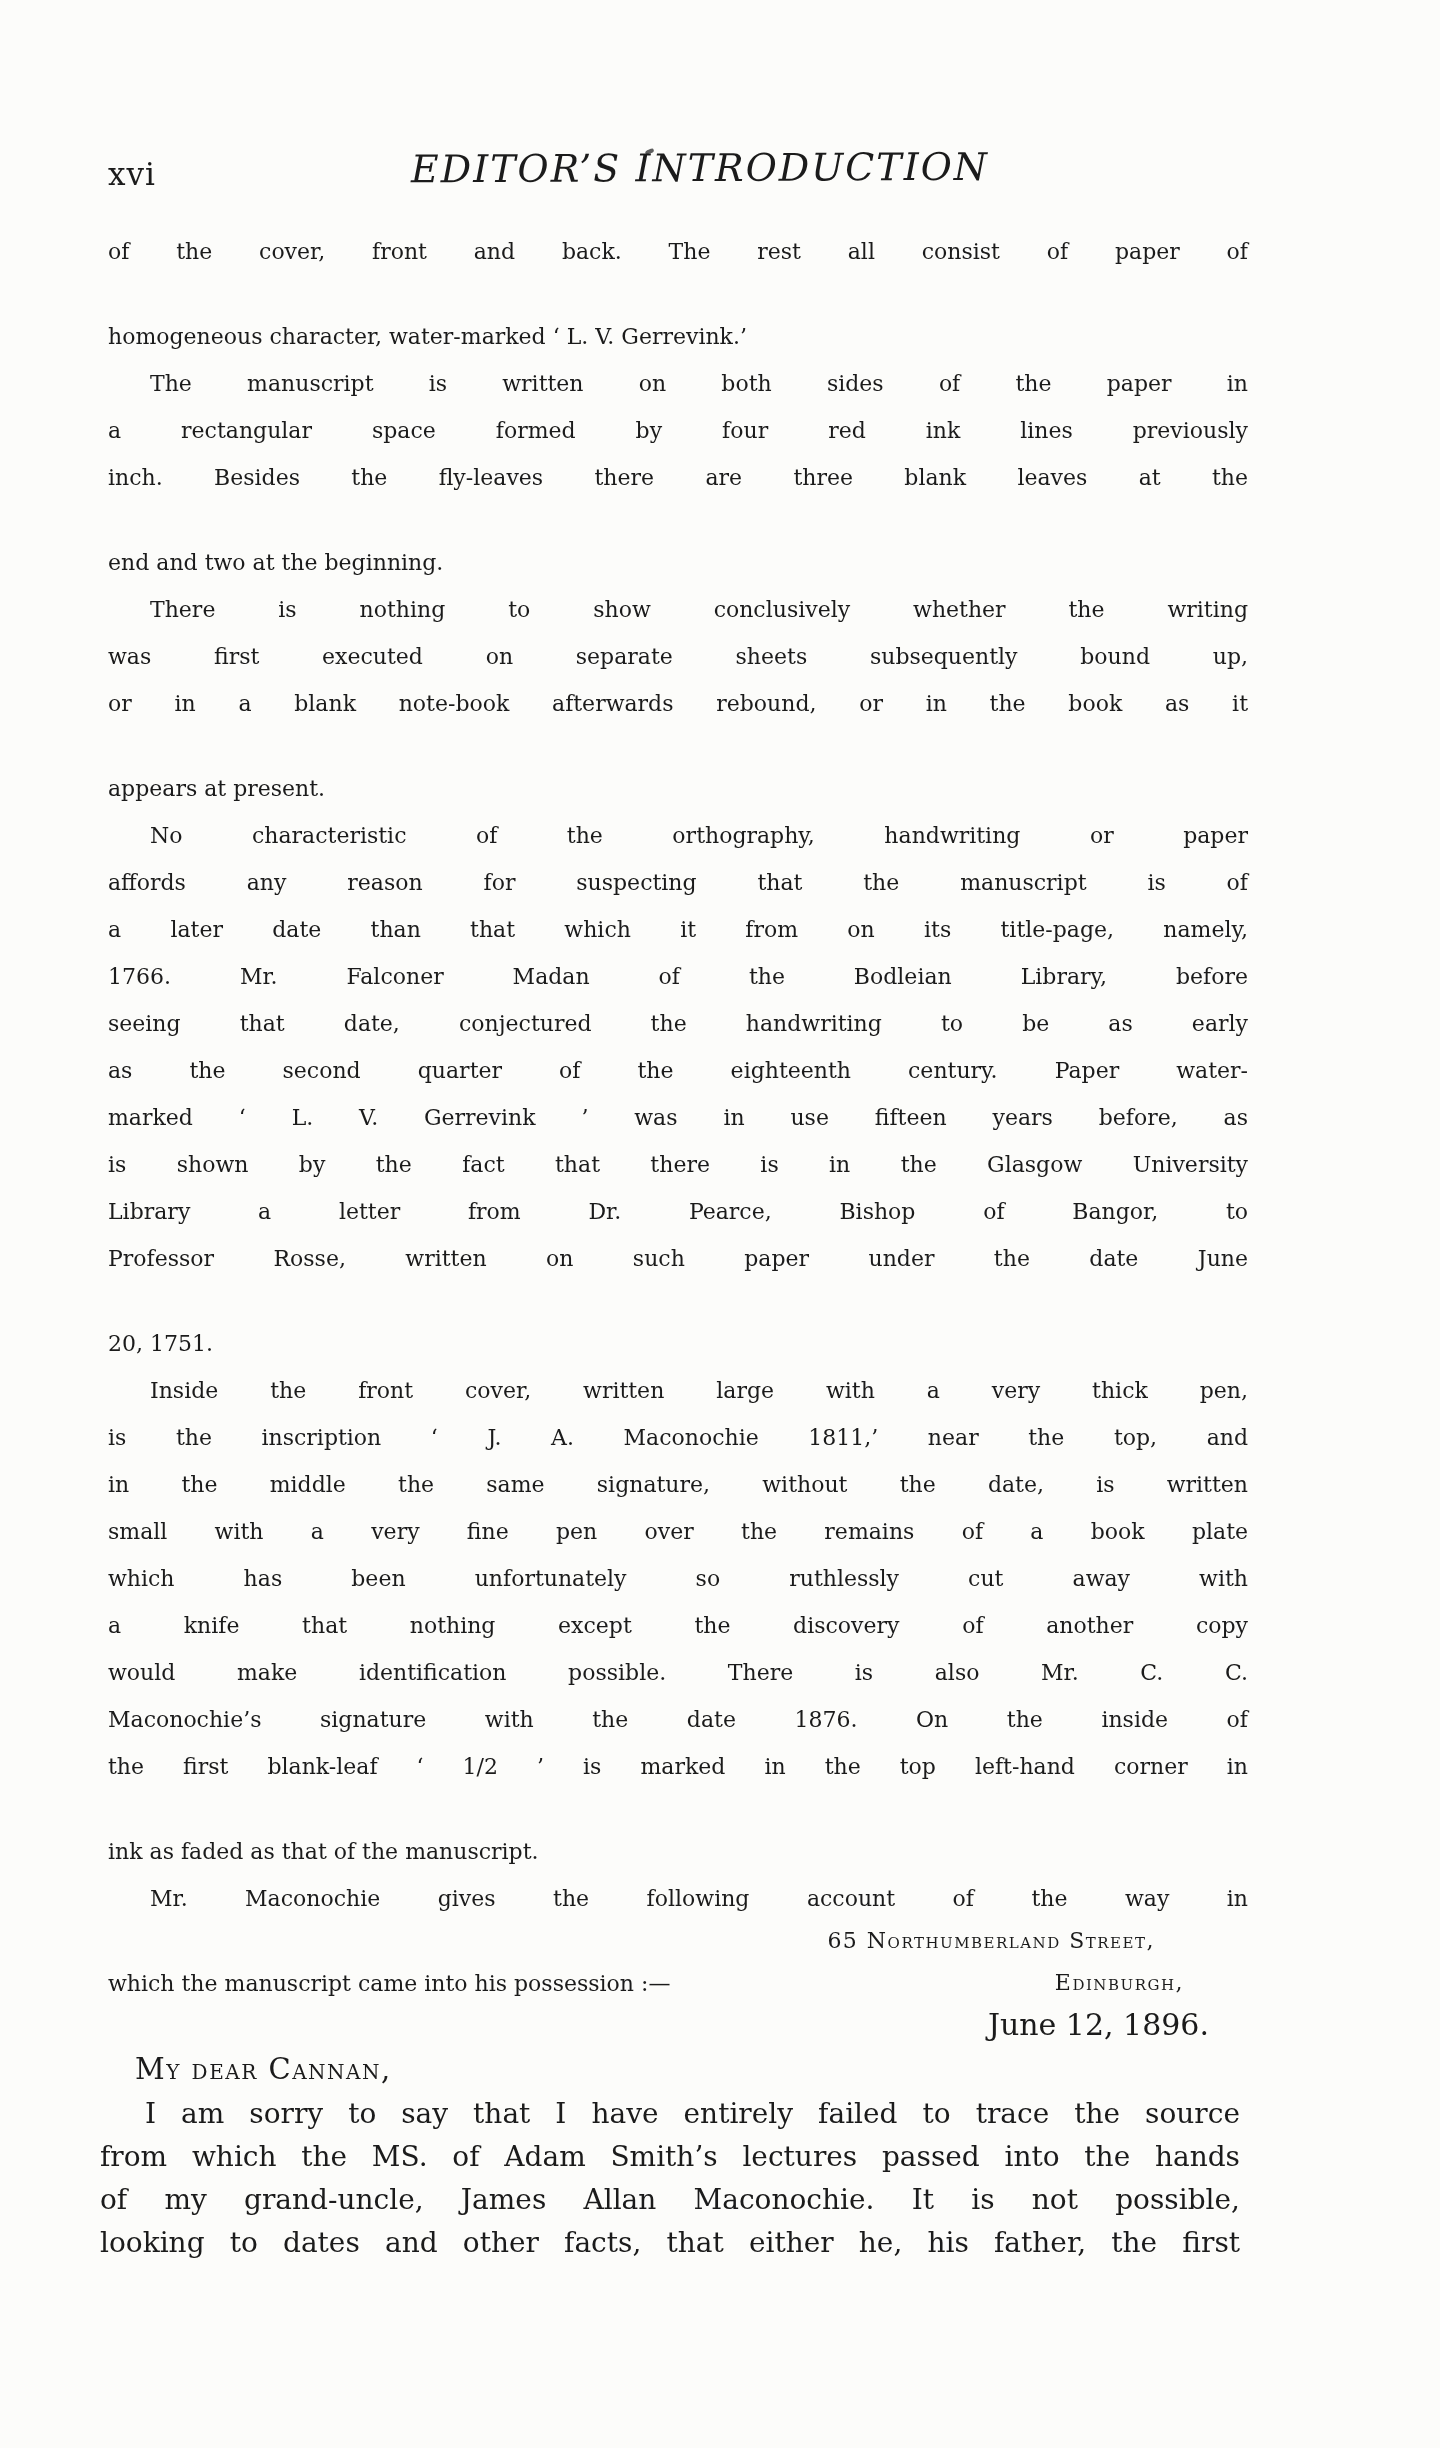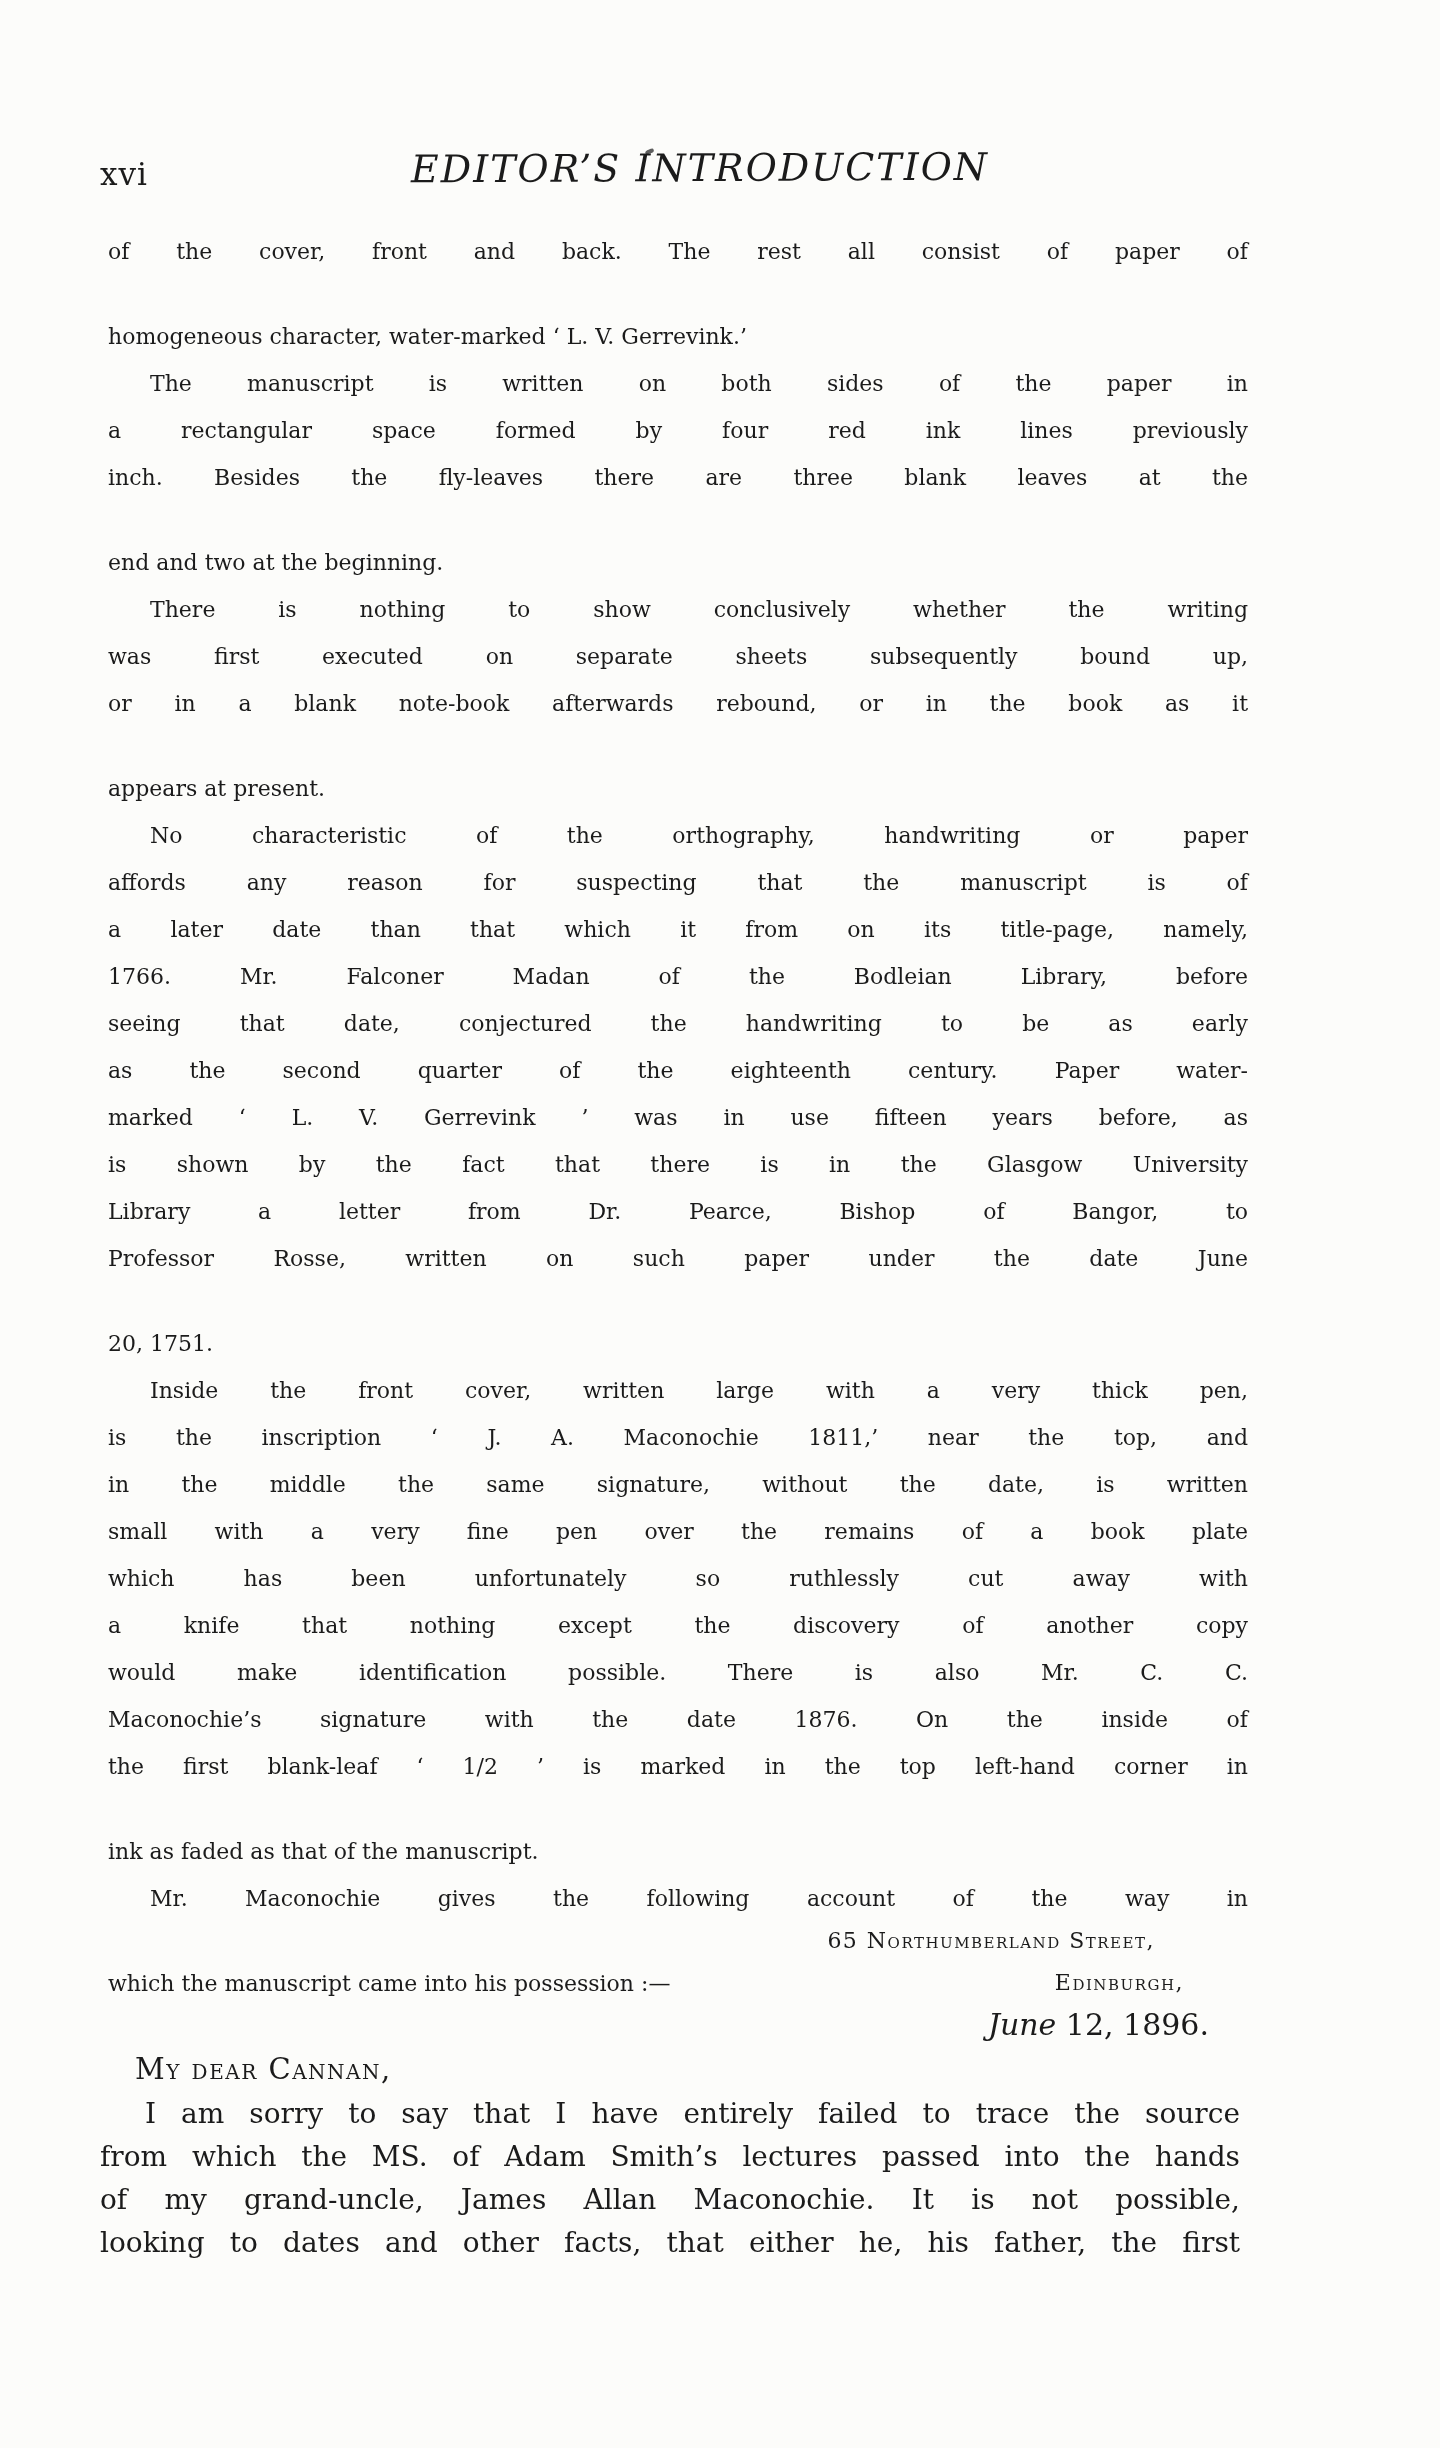--- a/index.html
+++ b/index.html
@@ -19,21 +19,21 @@
   
   .header {
     position: absolute;
     left: 100px;
     top: 146px;
     width: 1140px;
     height: 54px;
   }
   .folio {
     position: absolute;
-    left: 0;
+    left: 8px;
     top: 10px;
     font-size: 31px;
     letter-spacing: 1px;
   }
   .running-title {
     text-align: center;
     font-style: italic;
     font-size: 38px;
     letter-spacing: 2px;
     transform: translateX(30px) rotate(-0.25deg);
@@ -86,21 +86,20 @@
   }
   .addr-0 { padding-right: 85px; }
   .addr-1 { padding-right: 56px; }
   .date-line {
     font-size: 30px;
     line-height: 42px;
     text-align: right;
     padding-right: 31px;
   }
   .date-line .it {
-    font-style: italic;
   }
   .salutation {
     font-variant: small-caps;
     font-size: 29px;
     line-height: 46px;
     letter-spacing: 1.5px;
     text-indent: 35px;
   }
   .letter-body {
     font-size: 28px;

